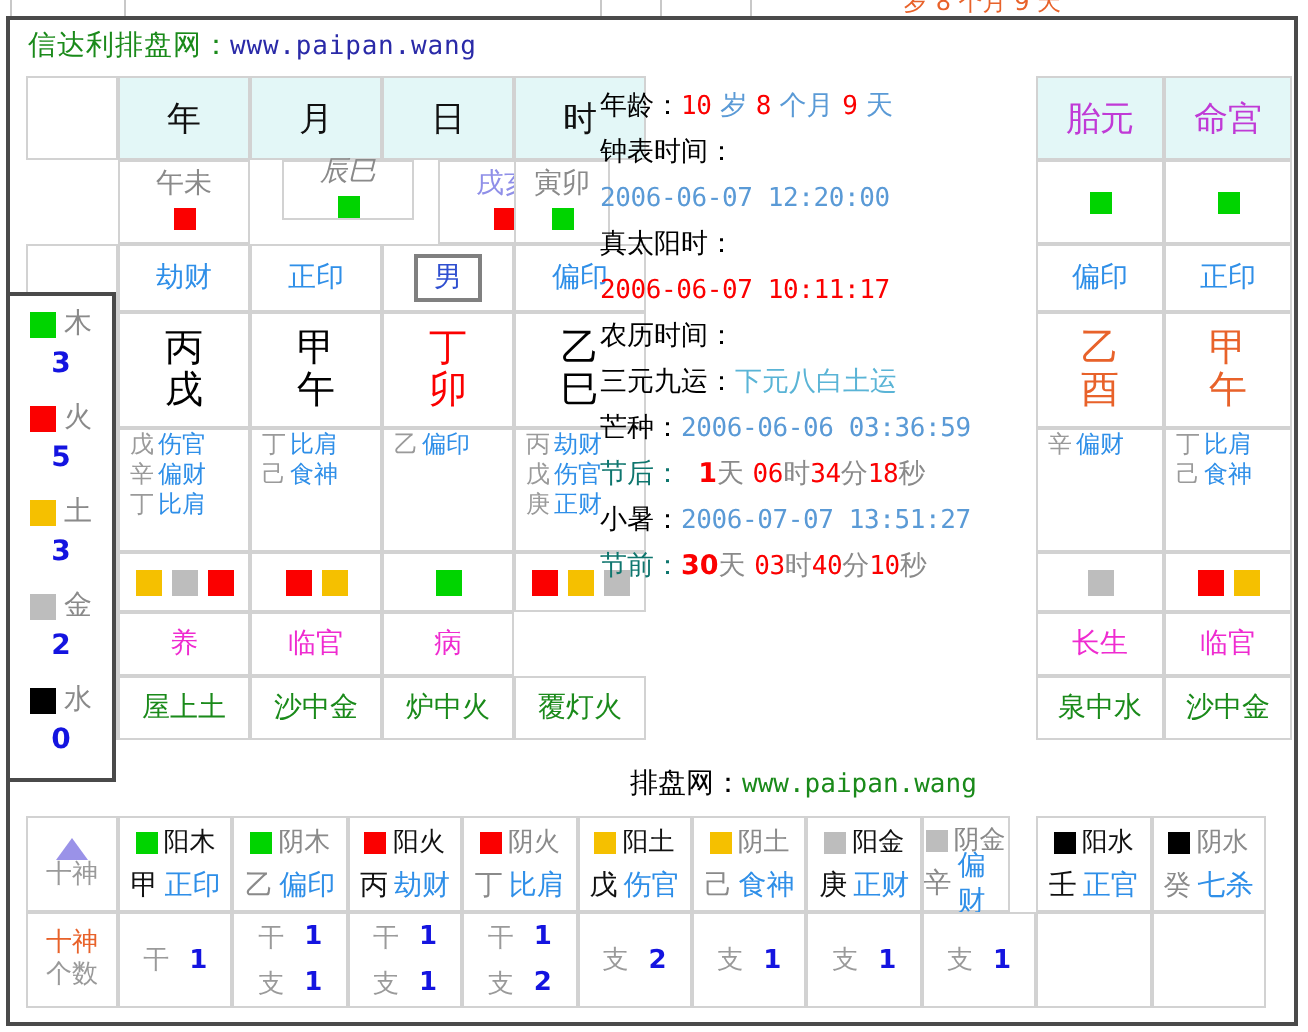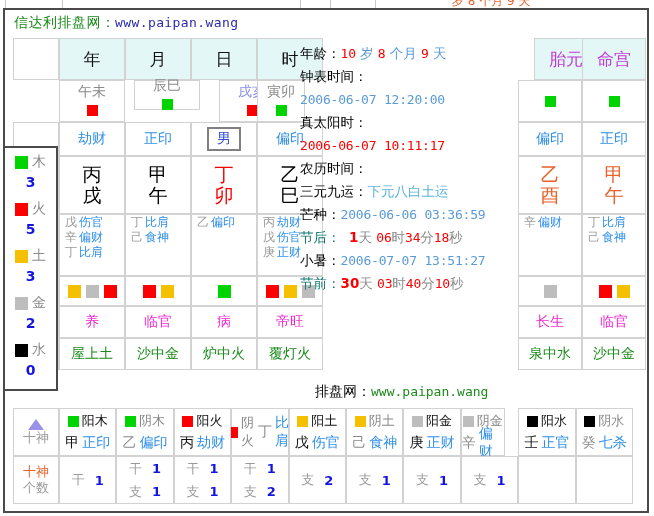--- a/index.html
+++ b/index.html
@@ -135,34 +135,34 @@
       </div>
       <div class="cellbox head" style="left: 112px; top: 0px; width: 66px; height: 42px;">
         <span>月</span>
       </div>
       <div class="cellbox head" style="left: 178px; top: 0px; width: 66px; height: 42px;">
         <span>日</span>
       </div>
       <div class="cellbox head" style="left: 244px; top: 0px; width: 66px; height: 42px;">
         <span>时</span>
       </div>
-      <div class="cellbox head" style="left: 505px; top: 0px; width: 64px; height: 42px; margin-left: 16px;">
+      <div class="cellbox head" style="left: 505px; top: 0px; width: 64px; height: 42px;">
         <span style="color: rgb(192, 58, 214);">胎元</span>
       </div>
       <div class="cellbox head" style="left: 569px; top: 0px; width: 64px; height: 42px;">
         <span style="color: rgb(192, 58, 214);">命宫</span>
       </div>
       <div class="cellbox" style="left: 0px; top: 0px; width: 46px; height: 42px;"></div>
       <div class="cellbox" style="left: 46px; top: 42px; width: 66px; height: 42px;">
         <div>
           <div class="tg">午未</div>
           <div style="margin-top: 3px;"><span class="swatch sw-fire"></span></div>
         </div>
       </div>
-      <div class="cellbox" style="left: 121px; top: 42px; width: 66px; height: 30px;">
+      <div class="cellbox" style="left: 128px; top: 42px; width: 66px; height: 30px; font-style: italic;">
         <div>
           <div class="tg">辰巳</div>
           <div style="margin-top: 3px;"><span class="swatch sw-wood"></span></div>
         </div>
       </div>
       <div class="cellbox" style="left: 178px; top: 42px; width: 66px; height: 42px; margin-left: 28px;">
         <div>
           <div class="tg violet">戌亥</div>
           <div style="margin-top: 3px;"><span class="swatch sw-fire"></span></div>
         </div>
@@ -311,23 +311,20 @@
       <div class="cellbox" style="left: 0px; top: 238px; width: 46px; height: 30px;"></div>
       <div class="cellbox" style="left: 46px; top: 268px; width: 66px; height: 32px;">
         <span class="stage">养</span>
       </div>
       <div class="cellbox" style="left: 112px; top: 268px; width: 66px; height: 32px;">
         <span class="stage">临官</span>
       </div>
       <div class="cellbox" style="left: 178px; top: 268px; width: 66px; height: 32px;">
         <span class="stage">病</span>
       </div>
-      <div class="cellbox" style="left: 244px; top: 268px; width: 66px; height: 32px;">
-        <span class="stage">帝旺</span>
-      </div>
       <div class="cellbox" style="left: 505px; top: 268px; width: 64px; height: 32px;">
         <span class="stage">长生</span>
       </div>
       <div class="cellbox" style="left: 569px; top: 268px; width: 64px; height: 32px;">
         <span class="stage">临官</span>
       </div>
       <div class="cellbox" style="left: 0px; top: 268px; width: 46px; height: 32px;"></div>
       <div class="cellbox" style="left: 46px; top: 300px; width: 66px; height: 32px;">
         <span class="nayin">屋上土</span>
       </div>
@@ -485,21 +482,21 @@
       <div class="bcell" style="left: 160.8px; top: 48px; width: 57.4px; height: 48px; display: flex; flex-direction: column; align-items: center; justify-content: center;">
         <div class="b-cnt">
           <span class="k">干</span>
           <span class="n">1</span>
         </div>
         <div class="b-cnt">
           <span class="k">支</span>
           <span class="n">1</span>
         </div>
       </div>
-      <div class="bcell" style="left: 218.2px; top: 0px; width: 57.4px; height: 48px; display: flex; flex-direction: row; align-items: center; justify-content: center;">
+      <div class="bcell" style="left: 218.2px; top: 0px; width: 57.4px; height: 48px; display: flex; flex-direction: column; align-items: center; justify-content: center;">
         <div class="b-elem">
           <span class="swatch sw-fire"></span>
           <span class="nm gray">阴火</span>
         </div>
         <div class="b-god">
           <span class="stem gray">丁</span>
           <span class="god">比肩</span>
         </div>
       </div>
       <div class="bcell" style="left: 218.2px; top: 48px; width: 57.4px; height: 48px; display: flex; flex-direction: column; align-items: center; justify-content: center;">
@@ -553,21 +550,21 @@
           <span class="stem">庚</span>
           <span class="god">正财</span>
         </div>
       </div>
       <div class="bcell" style="left: 390.4px; top: 48px; width: 57.4px; height: 48px; display: flex; flex-direction: column; align-items: center; justify-content: center;">
         <div class="b-cnt">
           <span class="k">支</span>
           <span class="n">1</span>
         </div>
       </div>
-      <div class="bcell" style="left: 447.8px; top: 0px; width: 44px; height: 48px; display: flex; flex-direction: column; align-items: center; justify-content: center;">
+      <div class="bcell" style="left: 447.8px; top: 0px; width: 44px; height: 48px; display: flex; flex-direction: column; align-items: center; ">
         <div class="b-elem">
           <span class="swatch sw-metal"></span>
           <span class="nm gray">阴金</span>
         </div>
         <div class="b-god">
           <span class="stem gray">辛</span>
           <span class="god">偏财</span>
         </div>
       </div>
       <div class="bcell" style="left: 447.8px; top: 48px; width: 57.4px; height: 48px; display: flex; flex-direction: column; align-items: center; justify-content: center;">

